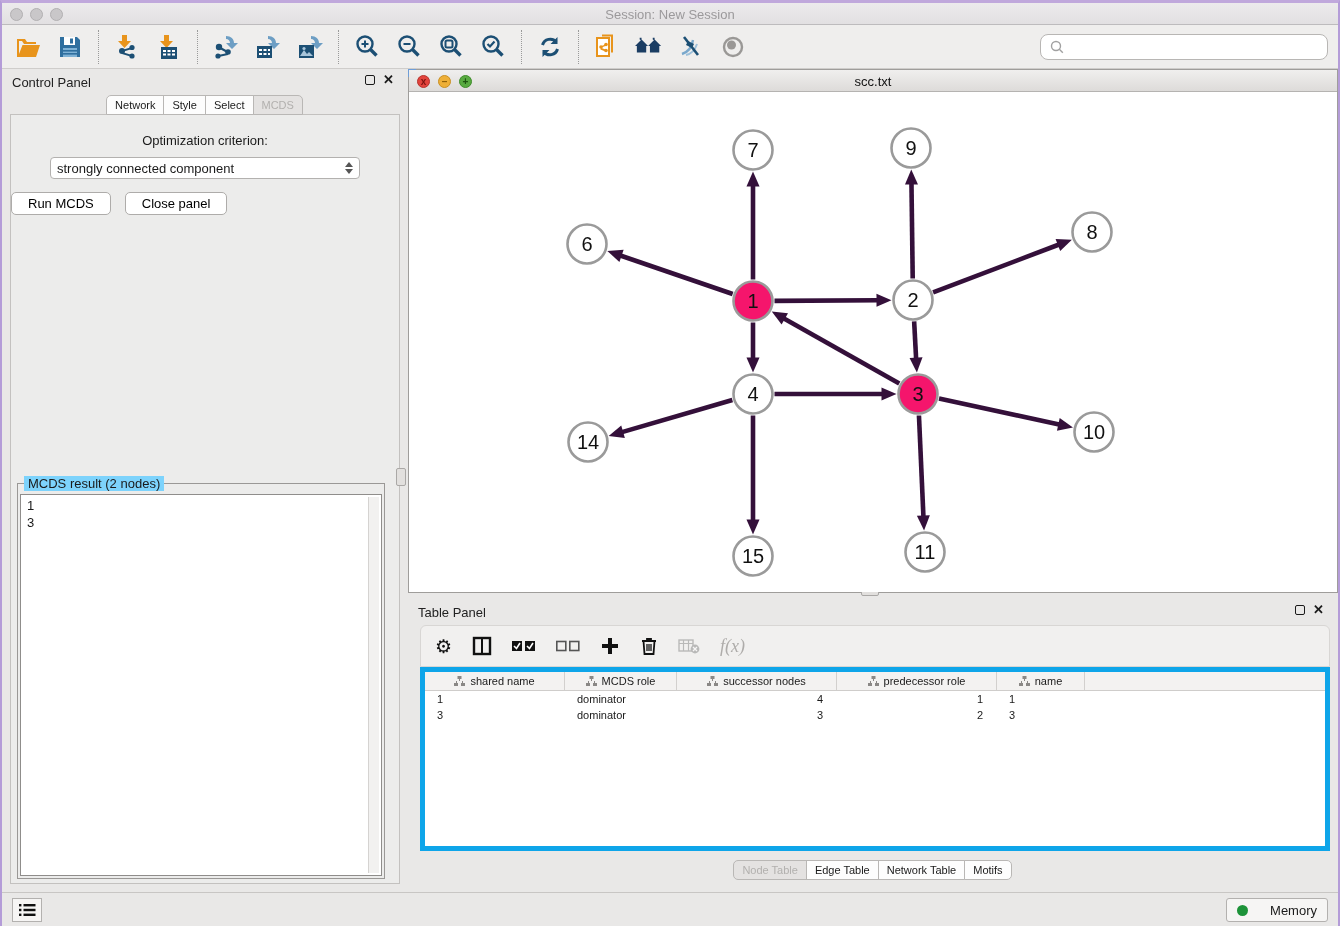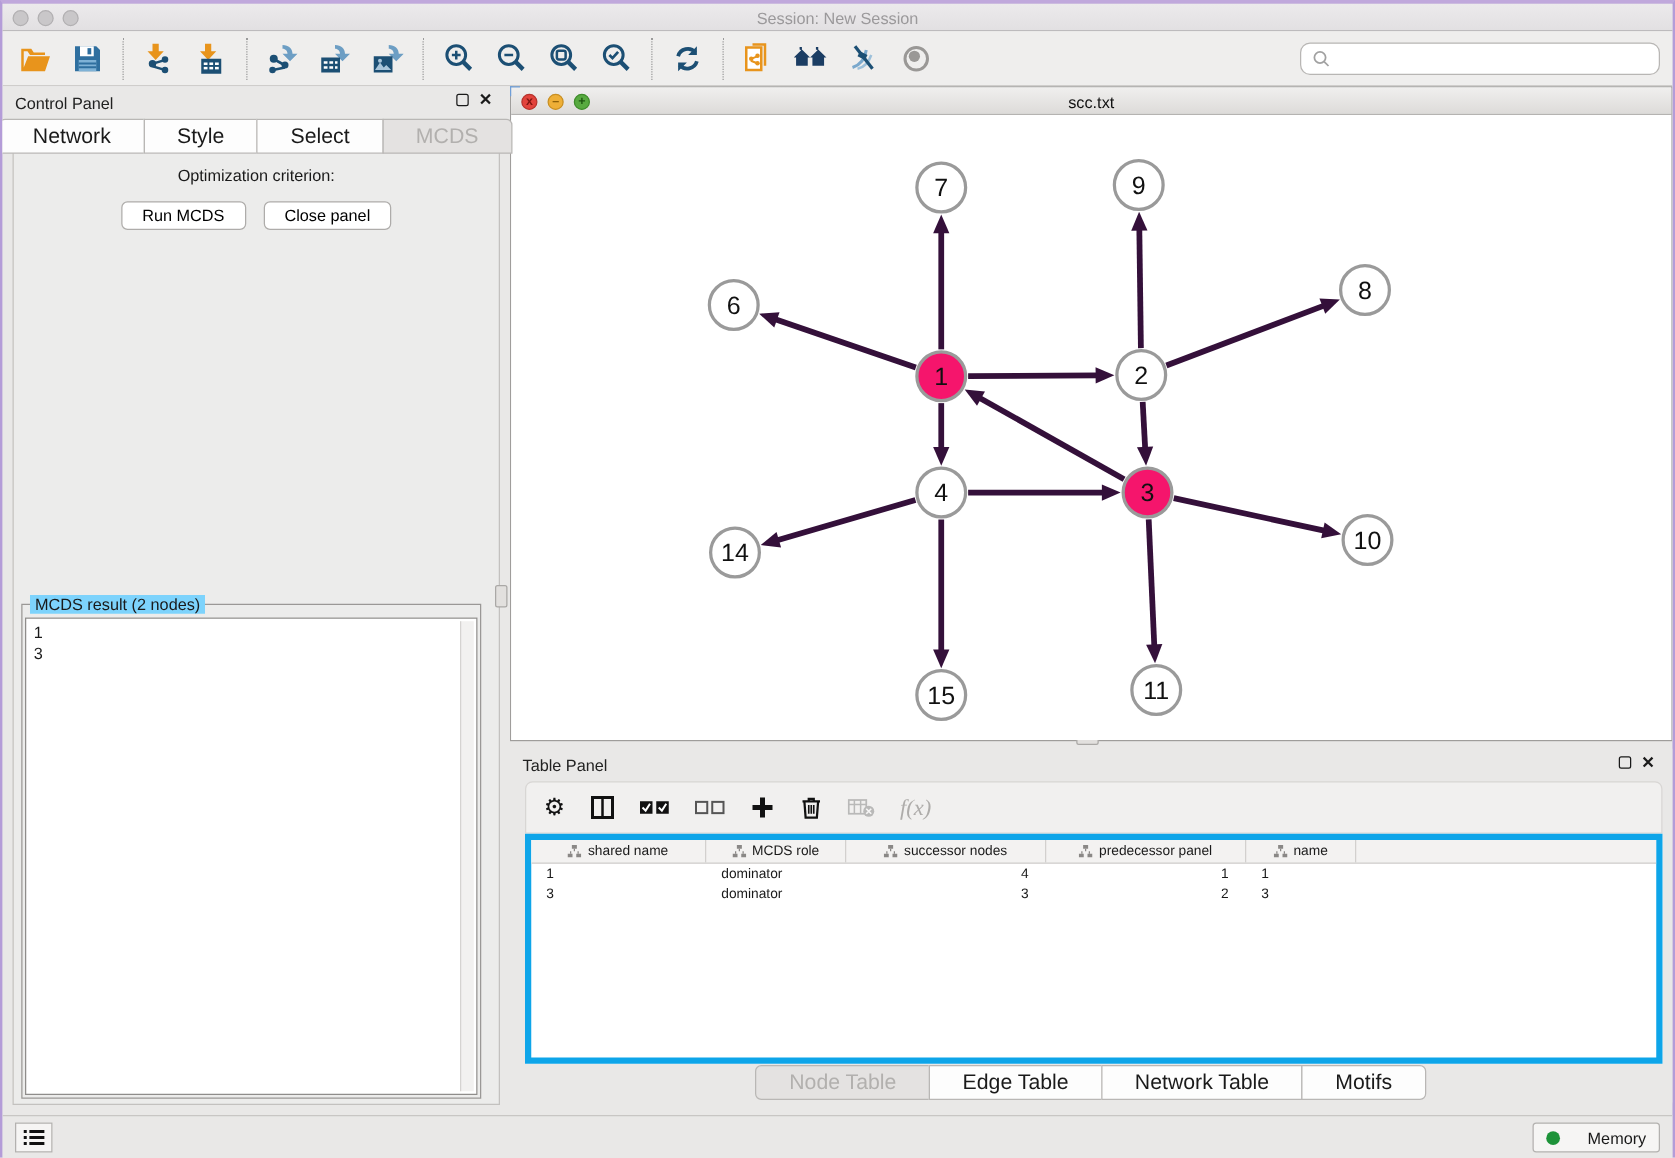--- a/index.html
+++ b/index.html
@@ -33,33 +33,33 @@
      display:flex; align-items:center; padding:0 8px; }
   #search-box svg { opacity:.55; }
   
   #control-panel { position:absolute; left:0; top:66px; width:406px; bottom:34px; background:#e9e8e7; }
   .panel-head { position:relative; height:26px;text-align:right; }
   .panel-title { position:absolute; left:10px; top:6px; font-size:13px; color:#222; }
   .panel-btns { position:absolute; right:14px; top:6px; display:flex; gap:8px; align-items:center; }
   .float-ico { width:10px; height:10px; border:1.5px solid #1a1a1a; border-radius:2px; display:inline-block; cursor:pointer; }
   .close-ico { font-size:13px; font-weight:bold; line-height:10px; cursor:pointer; }
   .tabbar { display:flex; justify-content:center; position:relative; z-index:2; }
-  .tab { background:#fdfdfd; border:1px solid #b9b7b5; padding:3px 26px; font-size:17px; margin-left:-1px; cursor:pointer; white-space:nowrap; }
+  .tab { background:#fdfdfd; border:1px solid #b9b7b5; padding:3px 8px; font-size:11px; margin-left:-1px; cursor:pointer; white-space:nowrap; }
   .tab:first-child { border-radius:5px 0 0 0; }
   .tab:last-child { border-radius:0 5px 0 0; }
   .tab.active { background:#e4e2e1; color:#b2b0ae; }
   #cp-content { position:absolute; left:8px; right:8px; top:45px; bottom:8px;
      background:#ececeb; border:1px solid #c3c1bf; }
   #opt-label { text-align:center; margin-top:18px; font-size:13px; }
   #opt-select { margin:9px auto 0; width:310px; height:22px; background:#fff; border:1px solid #b3b1af;
      border-radius:4px; display:flex; align-items:center; padding:0 6px; font-size:13px; cursor:pointer; }
   #opt-select .stepper { margin-left:auto; display:flex; flex-direction:column; gap:2px; }
   .tri-up { width:0; height:0; border-left:4px solid transparent; border-right:4px solid transparent; border-bottom:5px solid #555; }
   .tri-dn { width:0; height:0; border-left:4px solid transparent; border-right:4px solid transparent; border-top:5px solid #555; }
-  #cp-buttons { display:flex; justify-content:center; gap:14px; margin-top:13px; }
+  #cp-buttons { display:flex; gap:14px; margin-top:13px; }
   .aq-btn { background:#fff; border:1px solid #aeacaa; border-radius:5px; height:23px; padding:0 16px;
      font-size:13px; font-family:inherit; cursor:pointer; }
   #result-box { position:absolute; left:6px; right:14px; top:368px; bottom:4px;
      border:1px solid #9a9896; }
   #result-legend { position:absolute; top:-8px; left:6px; background:#7dd3fc; padding:0 4px; font-size:13px; }
   #result-inner { position:absolute; inset:10px 2px 2px 2px; background:#fff; border:1px solid #8f8d8b; }
   #result-text { position:absolute; inset:2px 14px 2px 6px; font-size:13px; white-space:pre; line-height:17px; }
   #result-scroll { position:absolute; top:2px; bottom:2px; right:2px; width:11px; background:#f2f1f0; border-left:1px solid #d5d3d1; }
   
   #net-window { position:absolute; left:406px; top:66px; width:930px; height:524px;
@@ -299,20 +299,27 @@
     </span>
   </div>
   <div class="tabbar" id="cp-tabs">
       <span class="tab">Network</span>
       <span class="tab">Style</span>
       <span class="tab">Select</span>
       <span class="tab active">MCDS</span>
     </div>
   <div id="cp-content">
     <div id="opt-label">Optimization criterion:</div>
+    <div id="opt-select">
+      <span>strongly connected component</span>
+      <span class="stepper">
+          <span class="tri-up"></span>
+          <span class="tri-dn"></span>
+        </span>
+    </div>
     <div id="cp-buttons">
       <button class="aq-btn">Run MCDS</button>
       <button class="aq-btn">Close panel</button>
     </div>
     <div id="result-box">
       <span id="result-legend">MCDS result (2 nodes)</span>
       <div id="result-inner">
         <div id="result-text">1
 3</div>
         <div id="result-scroll"></div>
@@ -504,21 +511,21 @@
         </div>
         <div class="th-cell" style="width: 160px;">
           <svg width="11" height="10" viewBox="0 0 11 10">
             <g fill="#8a8886">
               <rect x="3.5" y="0" width="4" height="3"></rect>
               <rect x="0" y="7" width="4" height="3"></rect>
               <rect x="7" y="7" width="4" height="3"></rect>
               <path d="M5 3h1v2H3v2H2V5h7v2H8V5H5z"></path>
             </g>
           </svg>
-          <span>predecessor panel</span>
+          <span>predecessor role</span>
         </div>
         <div class="th-cell" style="width: 88px;">
           <svg width="11" height="10" viewBox="0 0 11 10">
             <g fill="#8a8886">
               <rect x="3.5" y="0" width="4" height="3"></rect>
               <rect x="0" y="7" width="4" height="3"></rect>
               <rect x="7" y="7" width="4" height="3"></rect>
               <path d="M5 3h1v2H3v2H2V5h7v2H8V5H5z"></path>
             </g>
           </svg>

